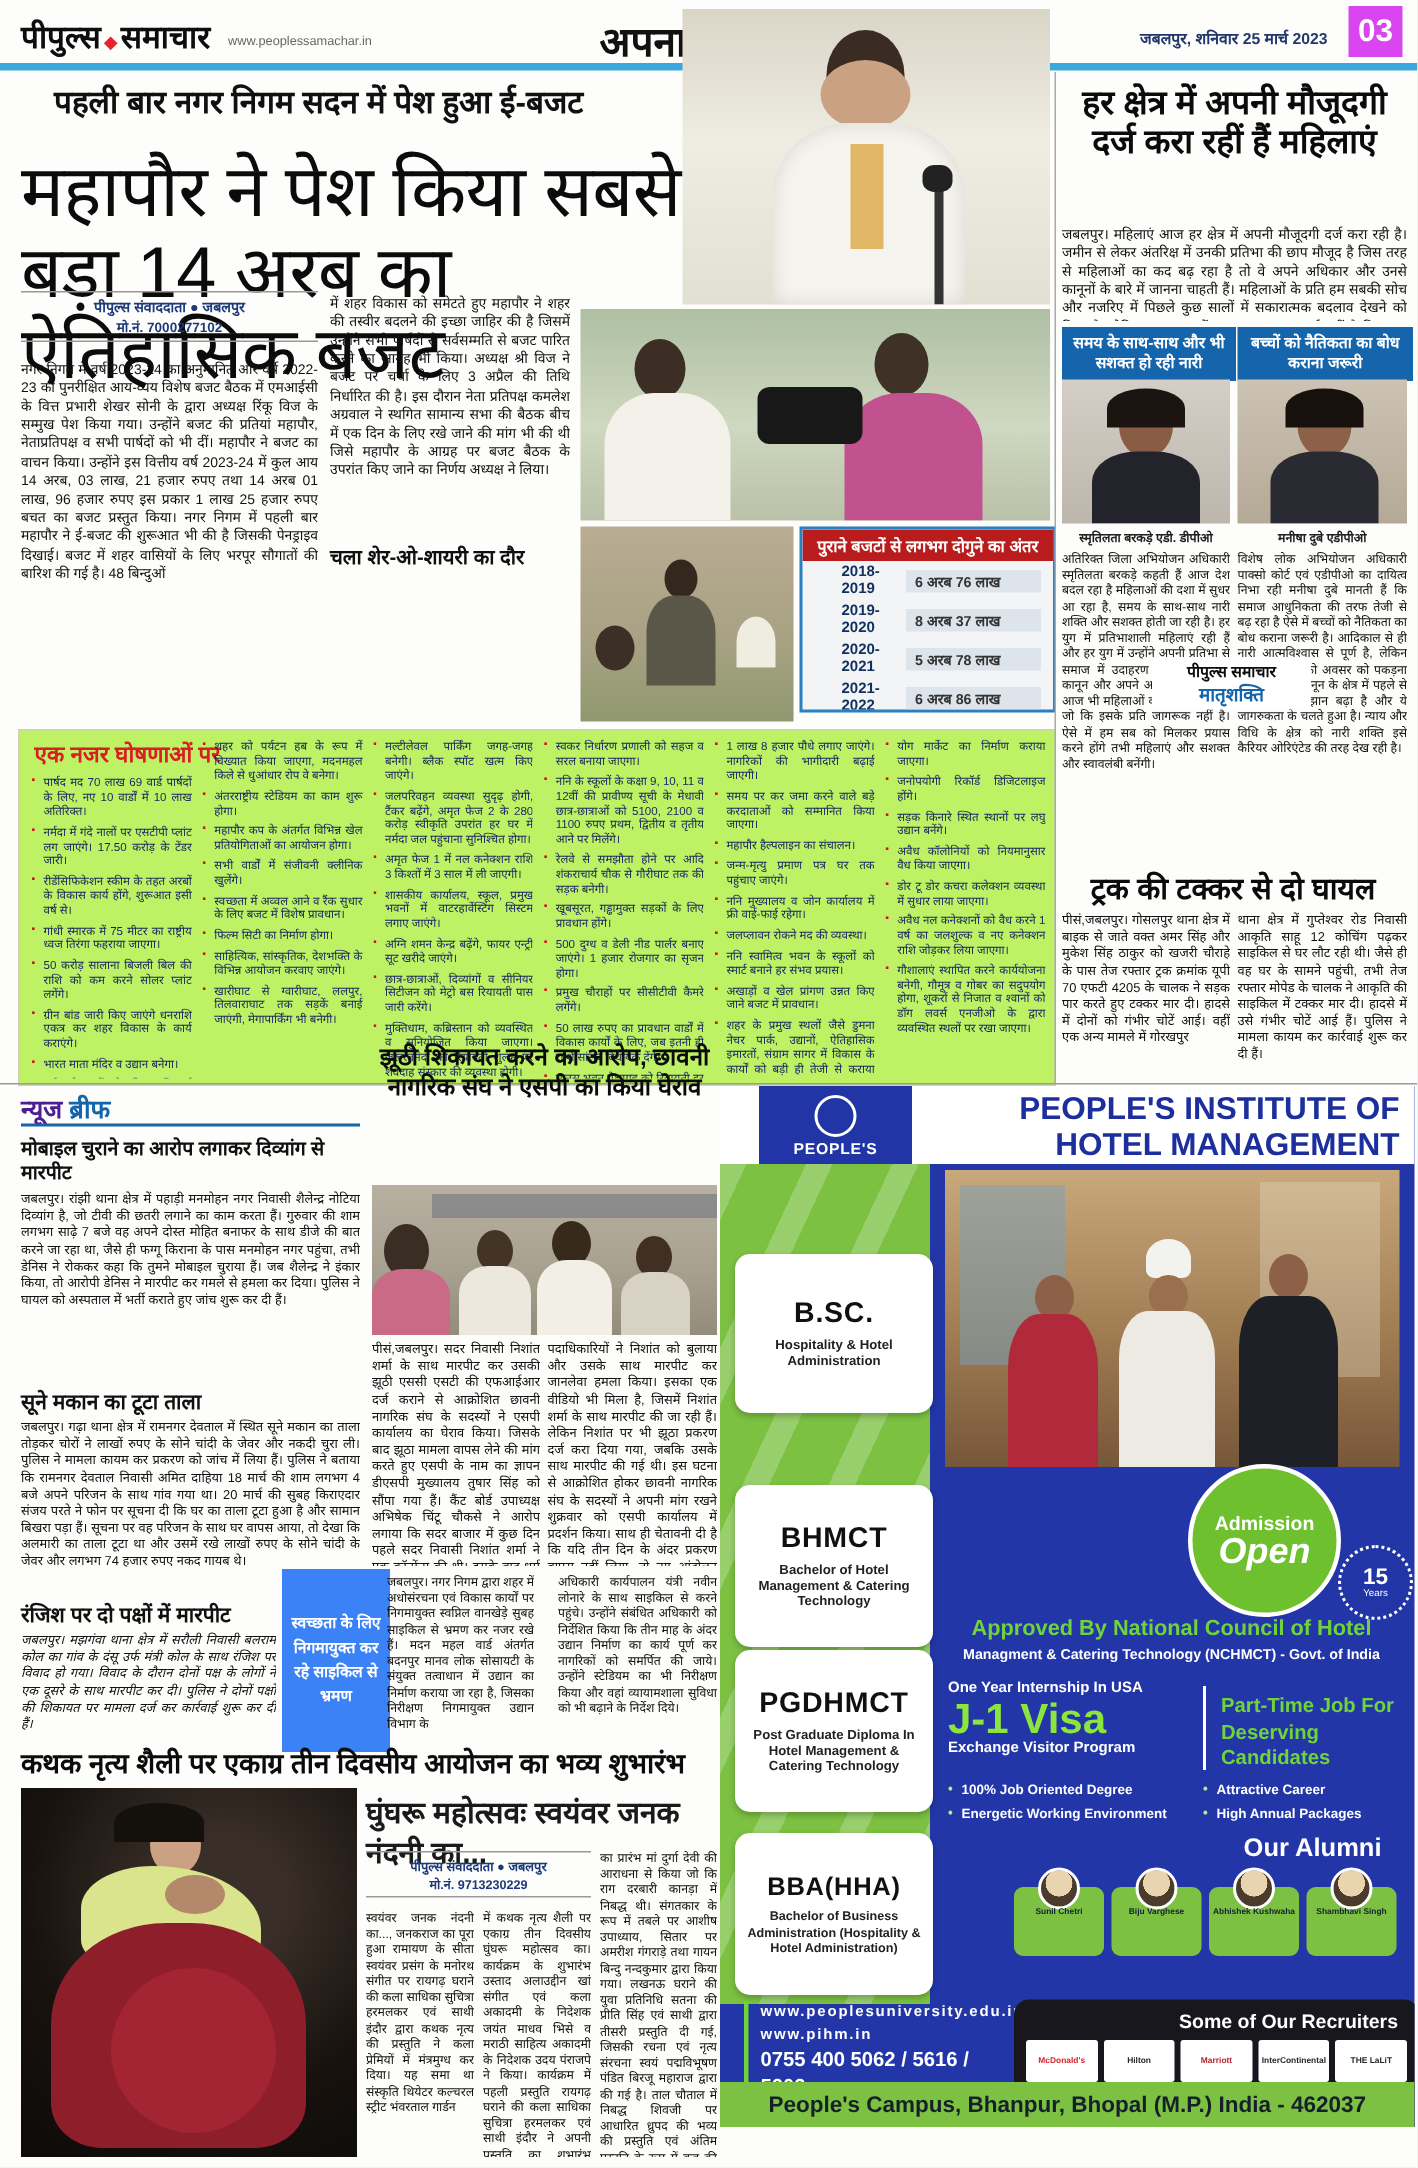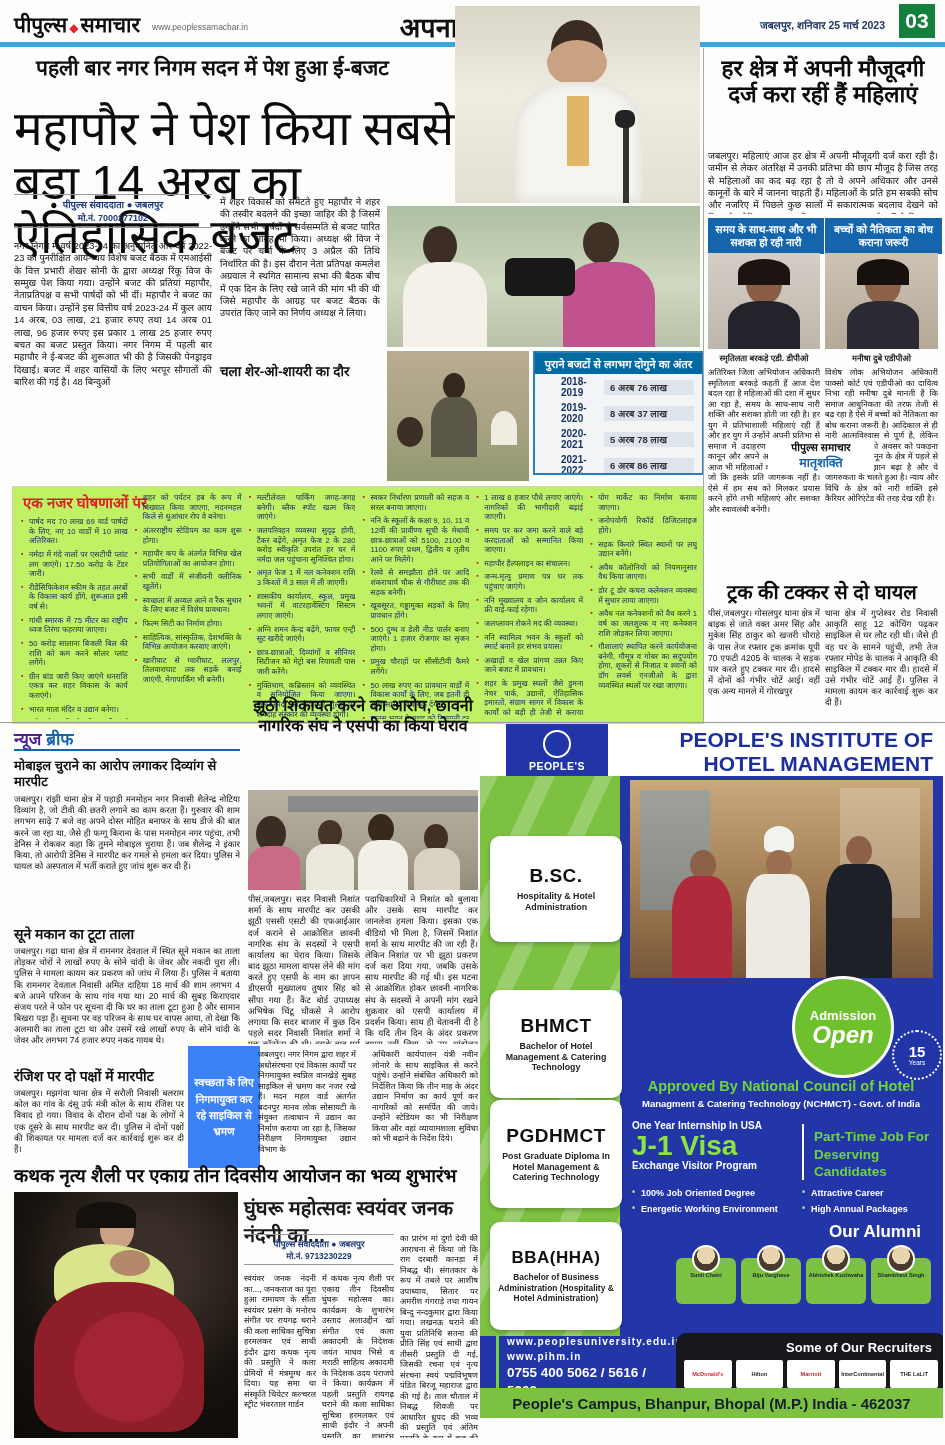--- a/index.html
+++ b/index.html
@@ -8,39 +8,39 @@
   .abs{position:absolute;}
   .jus{text-align:justify;}
   .clip{overflow:hidden;}
   
   .logo{font-size:21px;font-weight:bold;letter-spacing:0;color:#0d0d0d;}
   .diamond::before{content:"◆";color:#e8232d;font-size:12px;padding:0 2px;}
   .site{font-size:8.5px;color:#666;}
   .edition{font-size:27px;font-weight:bold;}
   .edition .red{color:#e8232d;}
   .dateline{font-size:10.5px;font-weight:bold;color:#22386b;}
-  .pagebox{width:36px;height:34px;background:#15803d;color:#fff;display:flex;align-items:center;justify-content:center;
+  .pagebox{width:36px;height:34px;background:#d946ef;color:#fff;display:flex;align-items:center;justify-content:center;
            font-size:21px;font-weight:bold;}
   .rule{background:#3aa7dd;}
   
   .kicker{font-size:21px;font-weight:bold;color:#101010;}
   .mainhead{font-size:48px;line-height:1.12;font-weight:normal;color:#0b0b0b;letter-spacing:-0.5px;margin-top:20px;}
   .bylinebox{border-top:1px solid #999;border-bottom:1px solid #999;text-align:center;padding:3px 0;}
   .byline{font-size:9.5px;font-weight:bold;color:#1c3a7a;}
   .phone{font-size:9px;font-weight:bold;color:#1c3a7a;}
   .body9{font-size:9.3px;line-height:1.33;}
   .body85{font-size:8.6px;line-height:1.3;}
   .body8{font-size:8.2px;line-height:1.28;}
   .subhead13{font-size:13.5px;font-weight:bold;color:#101010;}
   
   .photo{background:#c9c2b2;overflow:hidden;}
   .photo>div{position:absolute;}
   
   .budget{border:2px solid #2a7fc1;background:#f3f4f6;}
-  .budget .hd{background:#0369a1;color:#fff;font-size:11px;font-weight:bold;text-align:center;padding:3px 2px;}
+  .budget .hd{background:#b91c1c;color:#fff;font-size:11px;font-weight:bold;text-align:center;padding:3px 2px;}
   .brow{display:flex;align-items:center;justify-content:space-between;padding:2px 8px 2px 26px;}
   .brow .y{font-size:10px;font-weight:bold;color:#12305e;}
   .brow .a{font-size:9.5px;font-weight:bold;color:#333;background:#dde4ec;padding:1px 6px;min-width:78px;}
   
   .annbox{background:#bef264;border:1px solid #d6cfb4;}
   .anntitle{font-size:15px;font-weight:bold;color:#d91f26;}
   .anncols{position:absolute;left:8px;right:6px;top:6px;bottom:4px;display:flex;gap:7px;}
   .anncols ul{list-style:none;margin:0;padding:0;flex:1;overflow:hidden;}
   .anncols ul li{position:relative;font-size:7.7px;line-height:1.25;color:#16255f;padding-left:8px;margin-bottom:4px;text-align:justify;}
   .anncols ul li::before{content:"▪";color:#c4161c;position:absolute;left:0;top:0;font-size:7px;}
@@ -292,21 +292,21 @@
   </div>
   <div class="abs" style="left:14px;top:749px;width:226px;height:2px;background:#1565ad;"></div>
 
   <div class="abs briefhead" style="left:14px;top:758px;width:226px;">मोबाइल चुराने का आरोप लगाकर दिव्यांग से मारपीट</div>
   <div class="abs body85 jus clip" style="left:14px;top:794px;width:226px;height:126px;">जबलपुर। रांझी थाना क्षेत्र में पहाड़ी मनमोहन नगर निवासी शैलेन्द्र नोटिया दिव्यांग है, जो टीवी की छतरी लगाने का काम करता हैं। गुरुवार की शाम लगभग साढ़े 7 बजे वह अपने दोस्त मोहित बनाफर के साथ डीजे की बात करने जा रहा था, जैसे ही फग्गू किराना के पास मनमोहन नगर पहुंचा, तभी डेनिस ने रोककर कहा कि तुमने मोबाइल चुराया हैं। जब शैलेन्द्र ने इंकार किया, तो आरोपी डेनिस ने मारपीट कर गमले से हमला कर दिया। पुलिस ने घायल को अस्पताल में भर्ती कराते हुए जांच शुरू कर दी हैं।</div>
 
   <div class="abs briefhead" style="left:14px;top:926px;width:226px;font-size:14px;">सूने मकान का टूटा ताला</div>
   <div class="abs body85 jus clip" style="left:14px;top:946px;width:226px;height:118px;">जबलपुर। गढ़ा थाना क्षेत्र में रामनगर देवताल में स्थित सूने मकान का ताला तोड़कर चोरों ने लाखों रुपए के सोने चांदी के जेवर और नकदी चुरा ली। पुलिस ने मामला कायम कर प्रकरण को जांच में लिया हैं। पुलिस ने बताया कि रामनगर देवताल निवासी अमित दाहिया 18 मार्च की शाम लगभग 4 बजे अपने परिजन के साथ गांव गया था। 20 मार्च की सुबह किराएदार संजय परते ने फोन पर सूचना दी कि घर का ताला टूटा हुआ है और सामान बिखरा पड़ा हैं। सूचना पर वह परिजन के साथ घर वापस आया, तो देखा कि अलमारी का ताला टूटा था और उसमें रखे लाखों रुपए के सोने चांदी के जेवर और लगभग 74 हजार रुपए नकद गायब थे।</div>
 
   <div class="abs briefhead" style="left:14px;top:1068px;width:172px;font-size:14px;">रंजिश पर दो पक्षों में मारपीट</div>
-  <div class="abs body85 jus clip" style="left:14px;top:1088px;width:170px;height:104px;">जबलपुर। मझगंवा थाना क्षेत्र में सरौली निवासी बलराम कोल का गांव के दंसू उर्फ मंत्री कोल के साथ रंजिश पर विवाद हो गया। विवाद के दौरान दोनों पक्ष के लोगों ने एक दूसरे के साथ मारपीट कर दी। पुलिस ने दोनों पक्षों की शिकायत पर मामला दर्ज कर कार्रवाई शुरू कर दी हैं।</div>
+  <div class="abs body85 jus clip" style="left:14px;top:1088px;width:170px;height:104px;font-style:italic;">जबलपुर। मझगंवा थाना क्षेत्र में सरौली निवासी बलराम कोल का गांव के दंसू उर्फ मंत्री कोल के साथ रंजिश पर विवाद हो गया। विवाद के दौरान दोनों पक्ष के लोगों ने एक दूसरे के साथ मारपीट कर दी। पुलिस ने दोनों पक्षों की शिकायत पर मामला दर्ज कर कार्रवाई शुरू कर दी हैं।</div>
 
   <div class="abs gheraohead" style="left:248px;top:696px;width:230px;">झूठी शिकायत करने का आरोप, छावनी नागरिक संघ ने एसपी का किया घेराव</div>
   <div class="abs photo" style="left:248px;top:790px;width:230px;height:100px;background:linear-gradient(180deg,#b7b0a1,#a79f8e 60%,#948c7a);">
     <div style="left:8px;top:26px;width:30px;height:36px;border-radius:50%;background:#3a2d23;"></div>
     <div style="left:0px;top:56px;width:52px;height:44px;border-radius:40% 40% 0 0;background:#c96a86;"></div>
     <div style="left:70px;top:30px;width:24px;height:28px;border-radius:50%;background:#443427;"></div>
     <div style="left:58px;top:54px;width:48px;height:46px;border-radius:40% 40% 0 0;background:#ece8dd;"></div>
     <div style="left:120px;top:24px;width:26px;height:30px;border-radius:50%;background:#38291d;"></div>
     <div style="left:110px;top:50px;width:50px;height:50px;border-radius:40% 40% 0 0;background:#f2efe6;"></div>
     <div style="left:176px;top:34px;width:24px;height:28px;border-radius:50%;background:#402f22;"></div>

